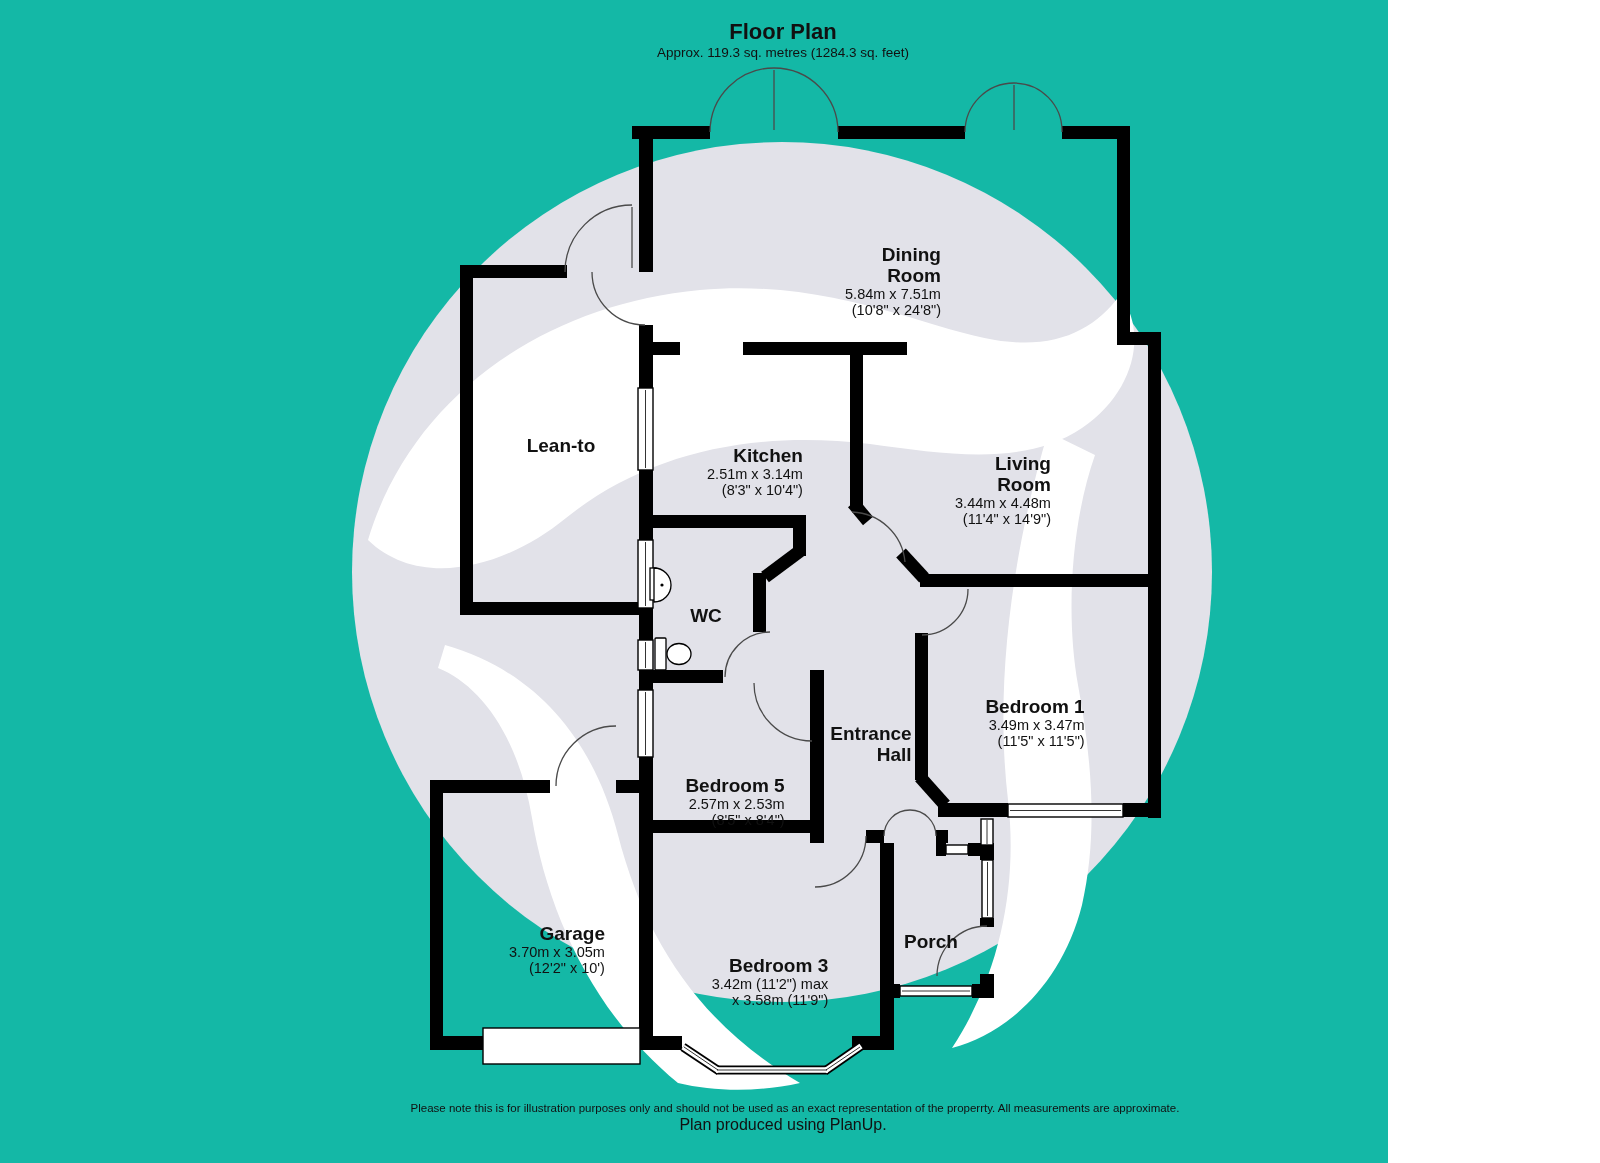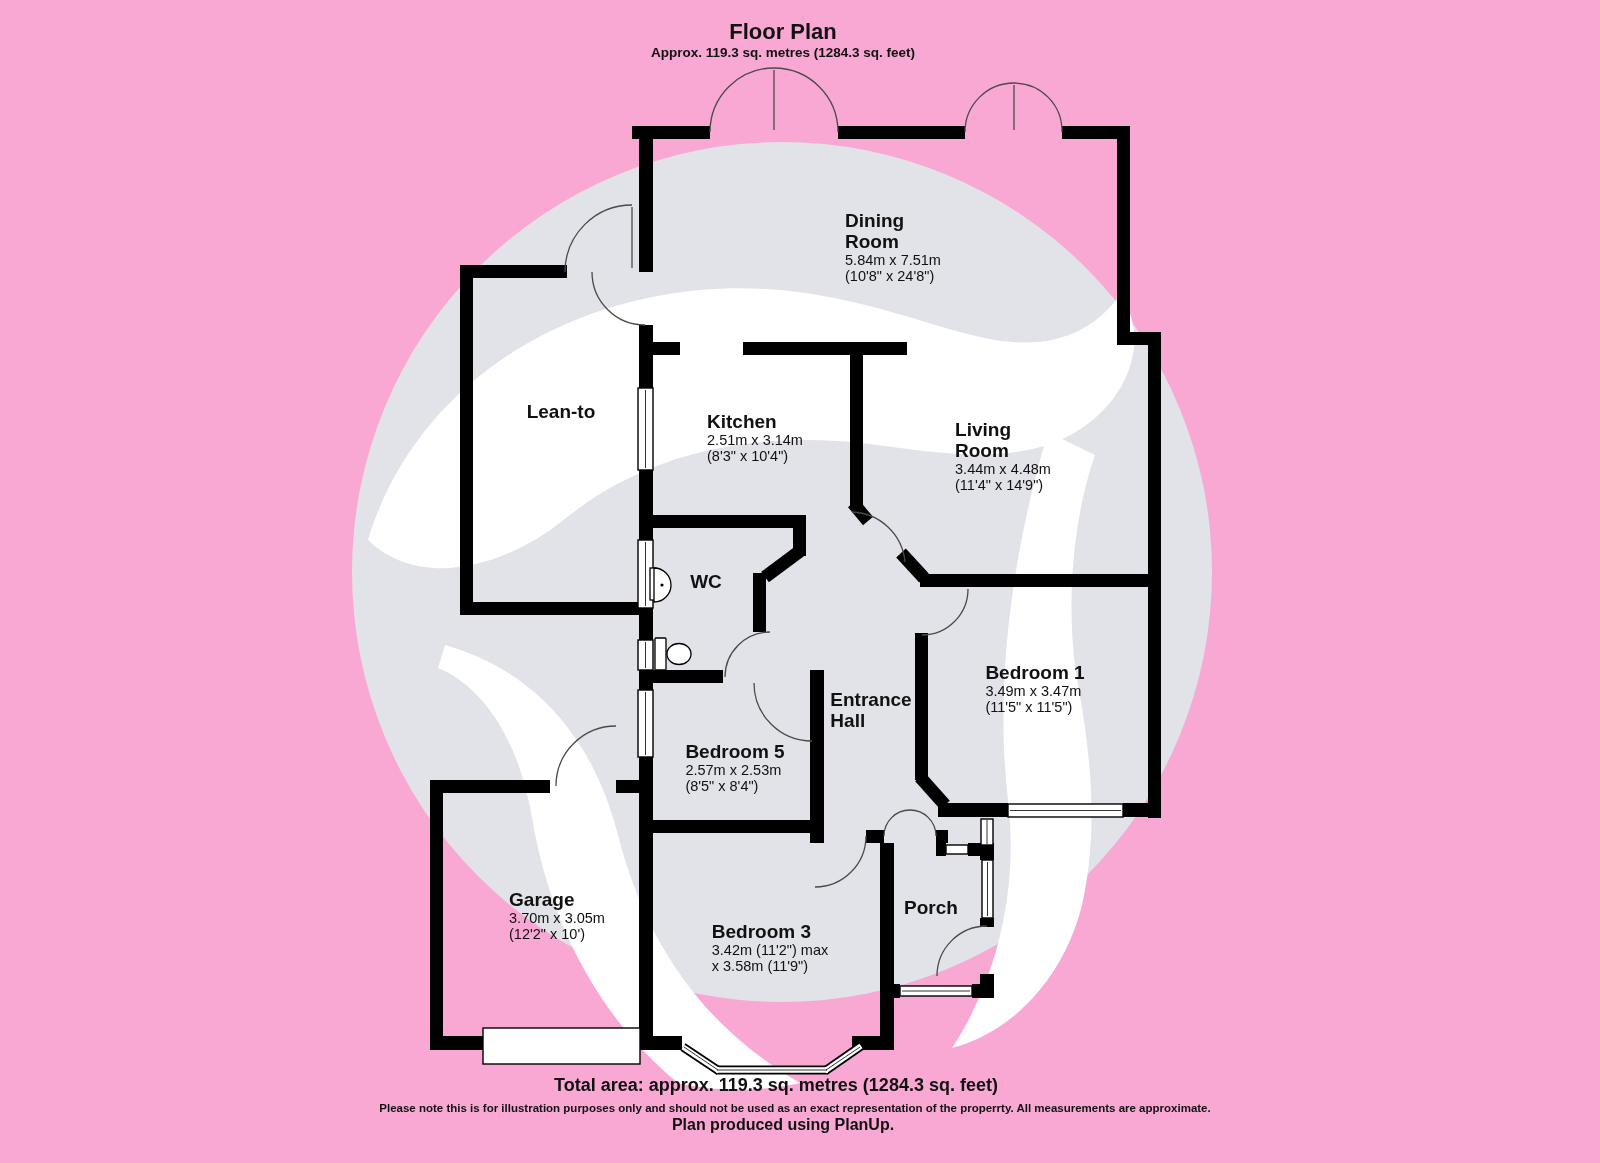--- a/index.html
+++ b/index.html
@@ -1,22 +1,22 @@
 <!DOCTYPE html>
 <html><head>
 <meta charset="utf-8">
 <style>
   html,body{margin:0;padding:0;background:#ffffff;}
-  #page{position:relative;width:1600px;height:1163px;background:#f9a8d4;overflow:hidden;
+  #page{position:relative;width:1388px;height:1163px;background:#14b8a6;overflow:hidden;
         font-family:"Liberation Sans","DejaVu Sans",sans-serif;color:#111;}
   .abs{position:absolute;}
-  .ctr{transform:translateX(-50%);text-align:center;font-weight:bold;}
+  .ctr{transform:translateX(-50%);text-align:center;}
   #title{top:19px;left:783px;font-size:22px;font-weight:bold;white-space:nowrap;}
   #subtitle{top:45px;left:783px;font-size:13.5px;white-space:nowrap;}
-  .room-label{position:absolute;transform:translateX(-50%);text-align:left;pointer-events:none;}
+  .room-label{position:absolute;transform:translateX(-50%);text-align:right;pointer-events:none;margin-top:34px;}
   .room-name{font-size:19px;font-weight:bold;line-height:21px;white-space:pre-line;}
   .room-dims{font-size:14.5px;line-height:16px;white-space:nowrap;}
   #total-area{top:1075px;left:776px;font-size:18px;white-space:nowrap;}
   #disclaimer{top:1102px;left:783px;font-size:11.5px;white-space:nowrap;padding-left:24px;}
   #credit{top:1116px;left:783px;font-size:16px;white-space:nowrap;}
   svg{position:absolute;top:0;left:0;}
   .wall{fill:#000;}
   .wline{stroke:#000;stroke-width:13;fill:none;}
   .win{fill:#fff;stroke:#000;stroke-width:1.4;}
   .winline{stroke:#000;stroke-width:.8;}
@@ -211,17 +211,16 @@
   <div class="room-label" style="left:770px;top:921px">
     <div class="room-name">Bedroom 3</div>
     <div class="room-dims">3.42m (11'2") max</div>
     <div class="room-dims">x 3.58m (11'9")</div>
   </div>
 
   <div class="room-label" style="left:931px;top:897px">
     <div class="room-name">Porch</div>
   </div>
 
-  <div id="total-area" class="abs ctr">Total area: approx. 119.3 sq. metres (1284.3 sq. feet)</div>
   <div id="disclaimer" class="abs ctr">Please note this is for illustration purposes only and should not be used as an exact representation of the properrty. All measurements are approximate.</div>
   <div id="credit" class="abs ctr">Plan produced using PlanUp.</div>
 
 </div>
 
 </body></html>

